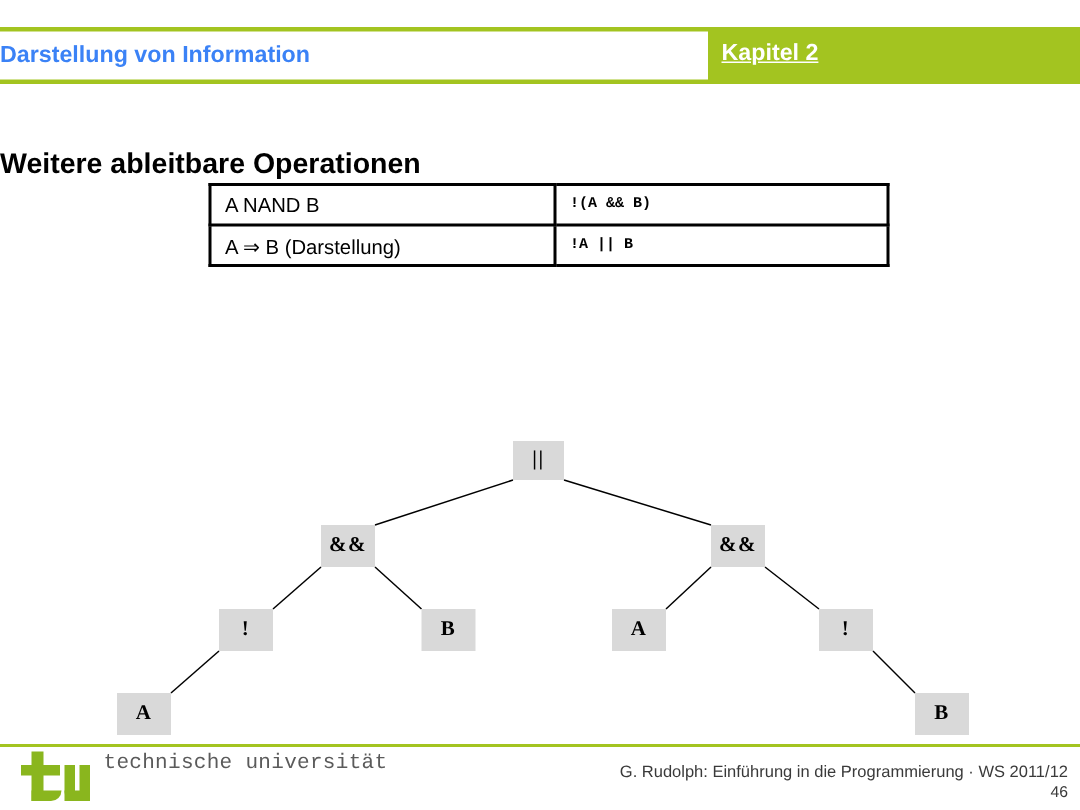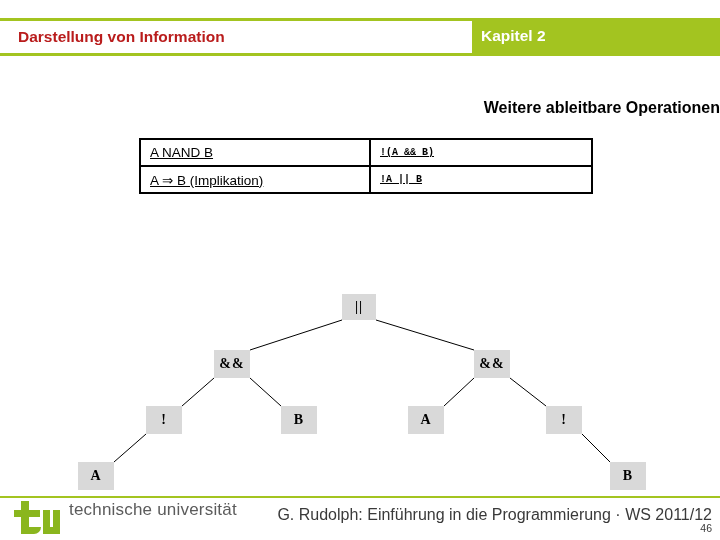--- a/index.html
+++ b/index.html
@@ -28,59 +28,58 @@
     position: absolute;
     left: 0px;
     top: 21px;
     width: 472px;
     height: 32px;
     background: #ffffff;
     display: flex;
     align-items: center;
   }
   #header-title {
-    padding-left: 18px;
     font-size: 15.5px;
     font-weight: bold;
-    color: #b91c1c;
+    color: #3b82f6;
     letter-spacing: 0px;
     white-space: nowrap;
     text-align: center;
   }
   #header-chapter {
     position: absolute;
     left: 481px;
     top: 27px;
     font-size: 15.5px;
     font-weight: bold;
     color: #ffffff;
     white-space: nowrap;
+    text-decoration: underline;
   }
 
   
   #slide-title {
     position: absolute;
     left: 0;
     top: 99px;
     width: 720px;
-    text-align: right;
-    font-size: 16px;
+    text-align: left;
+    font-size: 19px;
     font-weight: bold;
     color: #000000;
   }
 
   
   #ops-table {
     position: absolute;
     left: 139px;
-    top: 138px;
+    top: 122px;
     width: 438px;
     border-collapse: collapse;
     table-layout: fixed;
-    text-decoration: underline;
   }
   #ops-table td {
     border: 2px solid #000000;
     height: 25px;
     padding: 0 0 0 9px;
     vertical-align: middle;
   }
   #ops-table td.col-left {
     width: 219px;
     font-family: "Liberation Sans", sans-serif;
@@ -187,32 +186,32 @@
     left: 29px;
     top: 26px;
     width: 17px;
     height: 7px;
     background: #8ab61e;
     border-bottom-left-radius: 6px;
   }
   #logo-words {
     margin-left: 9px;
     margin-top: 1px;
-    font-family: Liberation Sans, sans-serif;
-    font-size: 17px;
+    font-family: Liberation Mono, monospace;
+    font-size: 14px;
     line-height: 15px;
     color: #5b5b5b;
     letter-spacing: 0.2px;
   }
   #footer-text {
     position: absolute;
     right: 8px;
     top: 508px;
     text-align: right;
-    font-size: 16px;
+    font-size: 11px;
     color: #3a3a3a;
     line-height: 14px;
     margin-left: 23px;
   }
   #footer-page {
     position: absolute;
     right: 8px;
     top: 522px;
     text-align: right;
     font-size: 10.5px;
@@ -230,21 +229,21 @@
 
 <div id="slide-title">Weitere ableitbare Operationen</div>
 
 <table id="ops-table">
   <tbody>
     <tr>
       <td class="col-left">A NAND B</td>
       <td class="col-right">!(A &amp;&amp; B)</td>
     </tr>
     <tr>
-      <td class="col-left">A ⇒ B (Implikation)</td>
+      <td class="col-left">A ⇒ B (Darstellung)</td>
       <td class="col-right">!A || B</td>
     </tr>
   </tbody>
 </table>
 
 <svg id="tree-edges" width="720" height="540" style="position:absolute;left:0;top:0;">
     <line x1="342" y1="320" x2="250" y2="350" stroke="#000000" stroke-width="1"></line>
     <line x1="376" y1="320" x2="474" y2="350" stroke="#000000" stroke-width="1"></line>
     <line x1="214" y1="378" x2="182" y2="406" stroke="#000000" stroke-width="1"></line>
     <line x1="250" y1="378" x2="281" y2="406" stroke="#000000" stroke-width="1"></line>

